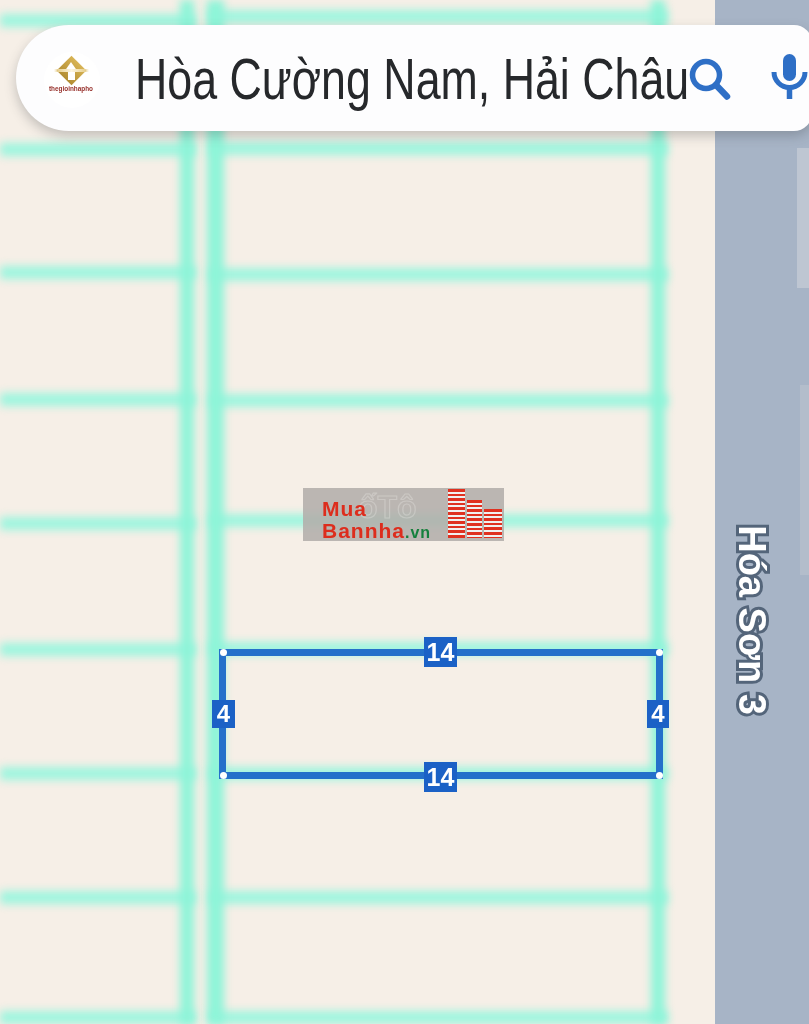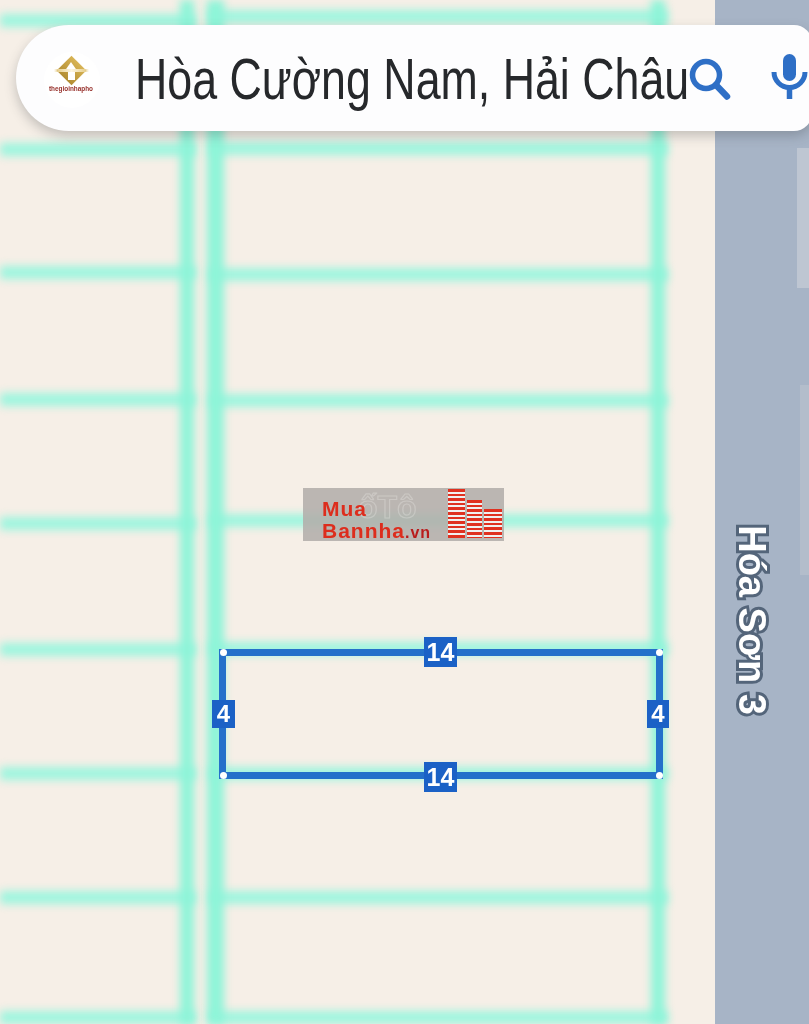--- a/index.html
+++ b/index.html
@@ -64,21 +64,21 @@
 <svg style="position:absolute;left:703px;top:510px;" width="100" height="220" viewBox="0 0 100 220">
   <text x="110" y="-36" transform="rotate(90)" font-family="Liberation Sans, sans-serif" font-size="38" font-weight="bold" fill="#ffffff" stroke="#54657a" stroke-width="6" paint-order="stroke" text-anchor="middle">Hóa Sơn 3</text>
 </svg>
 
 <div style="position:absolute;left:303px;top:488px;width:201px;height:53px;background:rgba(178,174,170,0.87);"></div>
 
 <div style="position:absolute;left:358px;top:489px;font-size:32px;font-weight:bold;color:transparent;-webkit-text-stroke:1.2px rgba(246,244,240,0.28);">ốTô</div>
 
 <div style="position:absolute;left:322px;top:497px;font-size:21px;font-weight:bold;color:#dd2d1d;letter-spacing:1px;">Mua</div>
 
-<div style="position:absolute;left:322px;top:518.5px;font-size:21px;font-weight:bold;color:#dd2d1d;letter-spacing:1px;">Bannha<span style="font-size:16px;color:#b91c1c;">.vn</span></div>
+<div style="position:absolute;left:322px;top:518.5px;font-size:21px;font-weight:bold;color:#dd2d1d;letter-spacing:1px;">Bannha<span style="font-size:16px;color:#15803d;">.vn</span></div>
 
 <div style="position:absolute;left:448px;top:489px;width:17px;height:49px;background:repeating-linear-gradient(#e03120 0 2.6px, rgba(255,255,255,0.8) 2.6px 4.6px);"></div>
 
 <div style="position:absolute;left:467px;top:500px;width:15px;height:38px;background:repeating-linear-gradient(#e03120 0 2.6px, rgba(255,255,255,0.8) 2.6px 4.6px);"></div>
 
 <div style="position:absolute;left:484px;top:509px;width:18px;height:29px;background:repeating-linear-gradient(#e03120 0 2.6px, rgba(255,255,255,0.8) 2.6px 4.6px);"></div>
 
 <div style="position:absolute;left:219px;top:649px;width:444px;height:130px;border:7px solid #2470ca;box-sizing:border-box;"></div>
 
 <div style="position:absolute;left:220px;top:649px;width:7px;height:7px;border-radius:50%;background:#fff;"></div>

